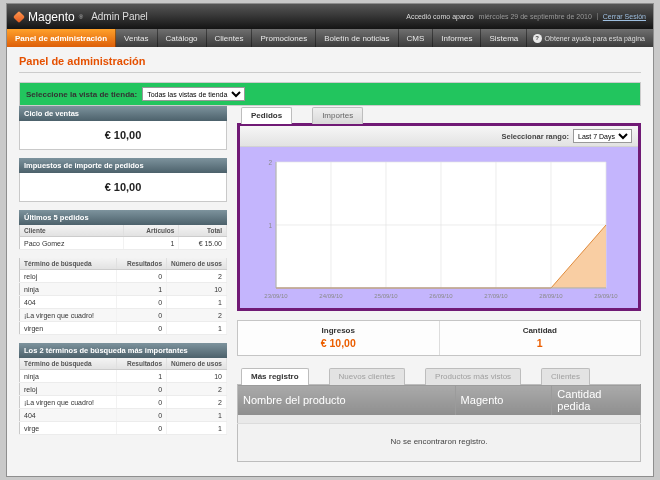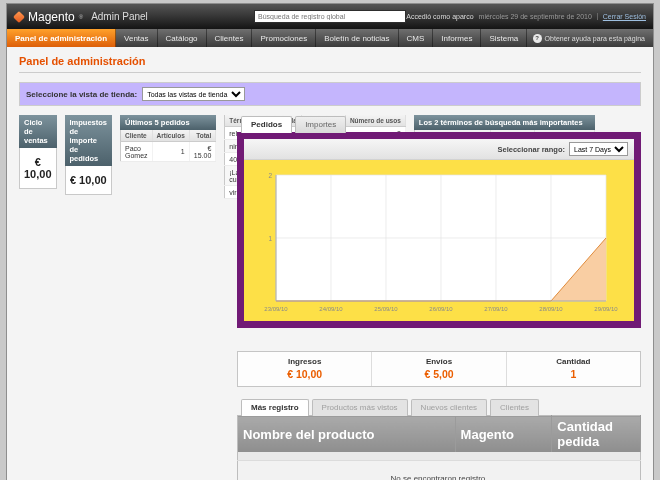--- a/index.html
+++ b/index.html
@@ -22,74 +22,71 @@
 
   
   .nav{height:18px;background:linear-gradient(#6f6f6f,#3b3b3b);display:flex;align-items:stretch;font-size:8px;}
   .nav-item{display:flex;align-items:center;padding:0 8px;color:#e9e9e9;border-right:1px solid rgba(0,0,0,.4);cursor:pointer;white-space:nowrap;}
   .nav-item.active{background:linear-gradient(#ffa12b,#dd5f09);color:#fff;font-weight:bold;}
   .nav-help{margin-left:auto;display:flex;align-items:center;gap:3px;color:#ddd;padding-right:8px;font-size:7px;cursor:pointer;}
   .help-icon{width:9px;height:9px;border-radius:50%;background:#e9e9e9;color:#444;display:flex;align-items:center;justify-content:center;font-size:6px;font-weight:bold;flex:none;}
 
   .content{padding:8px 12px 14px;}
   .page-title{color:#e55000;font-size:11px;font-weight:bold;padding-bottom:5px;border-bottom:1px solid #ccc;margin-bottom:9px;}
-  .store-switcher{border:1px solid #ccc;background:#c4b5fd;padding:4px 6px;display:flex;align-items:center;gap:5px;margin-bottom:9px;}
+  .store-switcher{border:1px solid #ccc;background:#22c55e;padding:4px 6px;display:flex;align-items:center;gap:5px;}
   .store-switcher label{font-weight:bold;font-size:8px;}
   select{font-size:7px;font-family:inherit;height:14px;border:1px solid #999;background:#fff;}
 
   .columns{display:flex;gap:10px;align-items:flex-start;}
-  .col-left{width:208px;flex:none;display:flex;flex-direction:row;gap:8px;}
+  .col-left{width:208px;flex:none;display:flex;flex-direction:column;gap:8px;}
   .col-right{flex:1;min-width:0;}
 
   
   .widget-head{background:linear-gradient(#7d939d,#4c616b);color:#fff;font-weight:bold;font-size:7.5px;padding:3px 5px;}
   .widget-body{border:1px solid #c9c9c9;border-top:none;background:#fff;text-align:center;font-weight:bold;font-size:11px;padding:8px 4px;color:#222;}
   table{width:100%;border-collapse:collapse;}
   .side-table{border:1px solid #c9c9c9;border-top:none;background:#fff;}
   .side-table th{background:linear-gradient(#f3f3f3,#e2e2e2);font-size:6.5px;color:#555;text-align:left;padding:2px 4px;border-bottom:1px solid #ccc;border-right:1px solid #e0e0e0;font-weight:bold;white-space:nowrap;}
   .side-table td{font-size:7px;padding:2.5px 4px;border-bottom:1px solid #ececec;border-right:1px solid #f2f2f2;}
   .side-table tr:nth-child(even) td{background:#f7f7f7;}
   .ta-r{text-align:right;}
   th.ta-r{text-align:right;}
 
   
-  .tabs{display:flex;gap:3px;padding-left:4px;}
+  .tabs{display:flex;gap:20px;padding-left:4px;}
   .tab{font-size:8px;padding:3px 9px 4px;border:1px solid #bdbdbd;border-bottom:none;background:linear-gradient(#efefef,#d9d9d9);color:#666;border-radius:2px 2px 0 0;cursor:pointer;position:relative;top:1px;z-index:1;white-space:nowrap;}
   .tab.active{background:#fff;font-weight:bold;color:#333;z-index:2;}
   .tab.dim{color:#a0a0a0;background:#e3e3e3;}
-  .panel{border:7px solid #701a75;background:#fde047;position:relative;z-index:0;}
+  .panel{border:3px solid #701a75;background:#c4b5fd;position:relative;z-index:0;}
   .range-bar{background:linear-gradient(#f6f6f6,#e2e2e2);border-bottom:1px solid #d2d2d2;padding:3px 6px;display:flex;justify-content:flex-end;align-items:center;gap:4px;font-size:7.5px;font-weight:bold;color:#444;}
   .chart-wrap{padding:8px 10px 3px;display:flex;justify-content:center;}
 
-  .stats{border:1px solid #c5c5c5;background:#fdfdfd;display:flex;margin-top:23px;}
+  .stats{border:1px solid #c5c5c5;background:#fdfdfd;display:flex;margin-top:9px;}
   .stat{flex:1;text-align:center;padding:5px 2px 6px;border-left:1px solid #ddd;}
   .stat:first-child{border-left:none;}
   .stat-label{font-weight:bold;font-size:8px;color:#333;}
   .stat-value{color:#eb5e00;font-weight:bold;font-size:10.5px;margin-top:2px;}
 
   .bottom-tabs{margin-top:11px;}
   .grid-table{border:1px solid #bdbdbd;background:#fff;position:relative;z-index:0;}
-  .grid-table th{background:linear-gradient(#aaaaaa,#8e8e8e);color:#fff;font-size:13px;text-align:left;padding:3px 5px;border-right:1px solid #9b9b9b;font-weight:bold;}
+  .grid-table th{background:linear-gradient(#aaaaaa,#8e8e8e);color:#fff;font-size:11px;text-align:left;padding:3px 5px;border-right:1px solid #9b9b9b;font-weight:normal;}
   .empty-row td{background:#e9e9e9;height:8px;padding:0;border-bottom:1px solid #dcdcdc;}
   .empty-msg td{background:#f2f2f2;text-align:center;font-size:8px;color:#444;padding:13px 0 15px;}
 </style>
 </head>
 <body>
 
 <div class="page">
 
   <div class="topbar">
     <div class="topbar-left">
       <span class="logo-mark"></span>
       <span class="logo-name">Magento</span>
       <span class="logo-reg">®</span>
       <span class="logo-sub">Admin Panel</span>
-    </div>
-    <div class="topbar-center">
-      <input type="text" placeholder="Búsqueda de registro global" style="">
     </div>
     <div class="topbar-right">
       <span class="logged">Accedió como aparco</span>
       <span>miércoles 29 de septiembre de 2010</span>
       <span class="logout">Cerrar Sesión</span>
     </div>
   </div>
 
   <div class="nav">
     <span class="nav-item active">Panel de administración</span>
@@ -276,33 +273,29 @@
               </svg>
           </div>
         </div>
 
         <div class="stats">
           <div class="stat">
             <div class="stat-label">Ingresos</div>
             <div class="stat-value">€ 10,00</div>
           </div>
           <div class="stat">
-            <div class="stat-label">Envíos</div>
-            <div class="stat-value">€ 5,00</div>
-          </div>
-          <div class="stat">
             <div class="stat-label">Cantidad</div>
             <div class="stat-value">1</div>
           </div>
         </div>
 
         <div class="tabs bottom-tabs">
           <span class="tab active">Más registro</span>
+          <span class="tab dim">Nuevos clientes</span>
           <span class="tab dim">Productos más vistos</span>
-          <span class="tab dim">Nuevos clientes</span>
           <span class="tab dim">Clientes</span>
         </div>
 
         <table class="grid-table">
           <thead>
             <tr>
               <th style="width:54%">Nombre del producto</th>
               <th style="width:24%">Magento</th>
               <th style="width:22%">Cantidad pedida</th>
             </tr>

